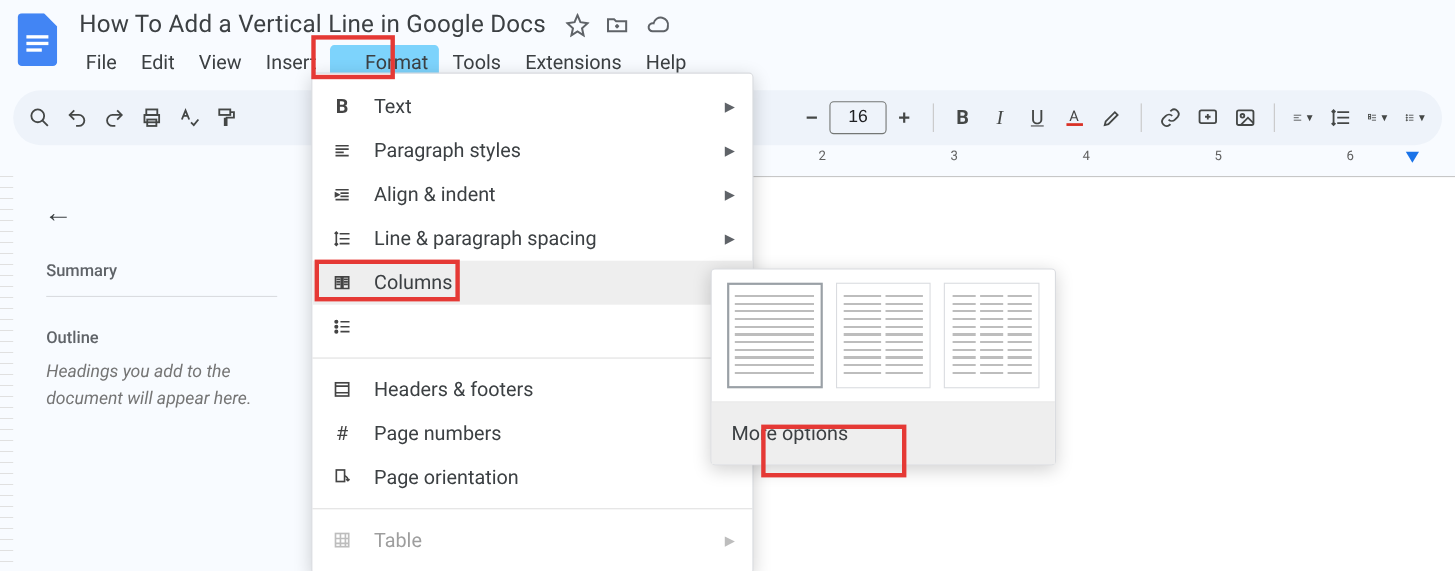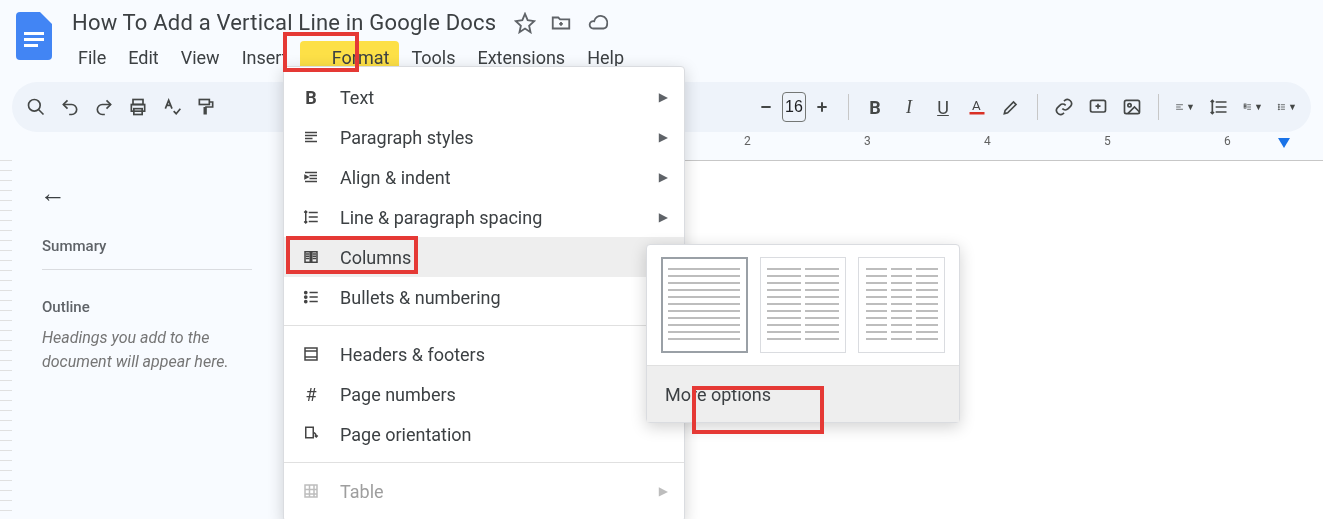--- a/index.html
+++ b/index.html
@@ -49,21 +49,21 @@
     margin-top: 4px;
     font-size: 18px;
     color: #3c4043;
   }
   .menu-item {
     padding: 6px 10px;
     border-radius: 4px;
     cursor: pointer;
   }
   .menu-item.active {
-    background: #fde047;
+    background: #7dd3fc;
     padding-left: 32px;
   }
   .highlight-red {
     border: 4px solid #e53935;
     position: absolute;
     pointer-events: none;
   }
 
   
   .toolbar {
@@ -87,21 +87,21 @@
     cursor: pointer;
     color: #444746;
   }
   .tb-sep { width:1px; height:26px; background:#c7c7c7; margin:0 2px; }
   .font-size-box {
     display: flex;
     align-items: center;
     gap: 6px;
   }
   .font-size-input {
-    width: 24px;
+    width: 52px;
     height: 30px;
     border: 1px solid #747775;
     border-radius: 4px;
     text-align: center;
     font-size: 16px;
     background: transparent;
     color: #202124;
   }
 
   
@@ -512,21 +512,20 @@
   </div>
   <div class="dd-row">
     <span class="dd-icon">
         <svg width="18" height="18" viewBox="0 0 24 24" stroke="currentColor" stroke-width="2">
           <circle cx="5" cy="6" r="1.5" fill="currentColor"></circle>
           <circle cx="5" cy="12" r="1.5" fill="currentColor"></circle>
           <circle cx="5" cy="18" r="1.5" fill="currentColor"></circle>
           <path d="M10 6h11M10 12h11M10 18h11"></path>
         </svg>
       </span>
-    <span>Bullets &amp; numbering</span>
       <span class="arrow">▶</span>
   </div>
   <div class="dd-divider"></div>
   <div class="dd-row">
     <span class="dd-icon">
         <svg width="18" height="18" viewBox="0 0 24 24" fill="none" stroke="currentColor" stroke-width="2">
           <rect x="4" y="4" width="16" height="16"></rect>
           <path d="M4 8h16M4 16h16"></path>
         </svg>
       </span>

